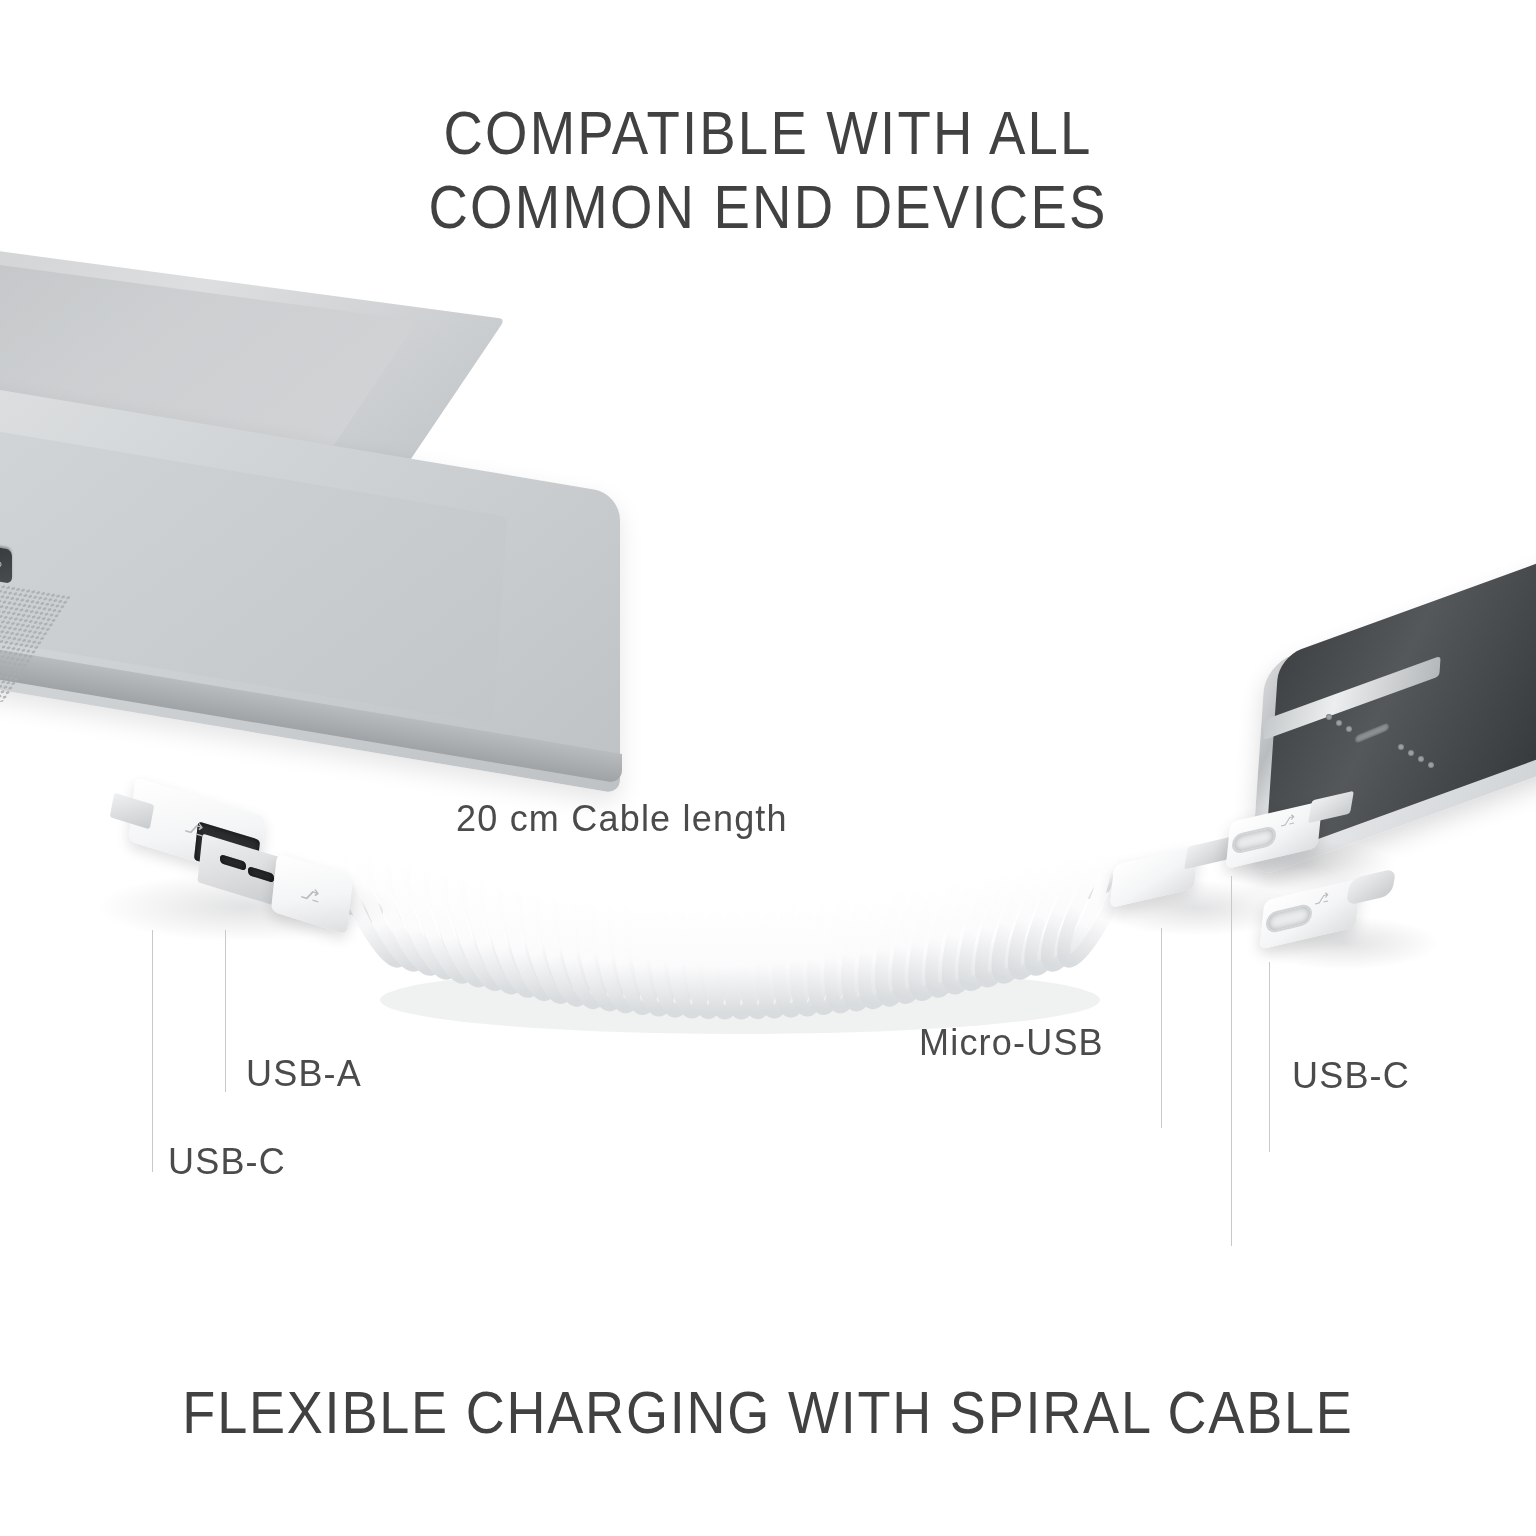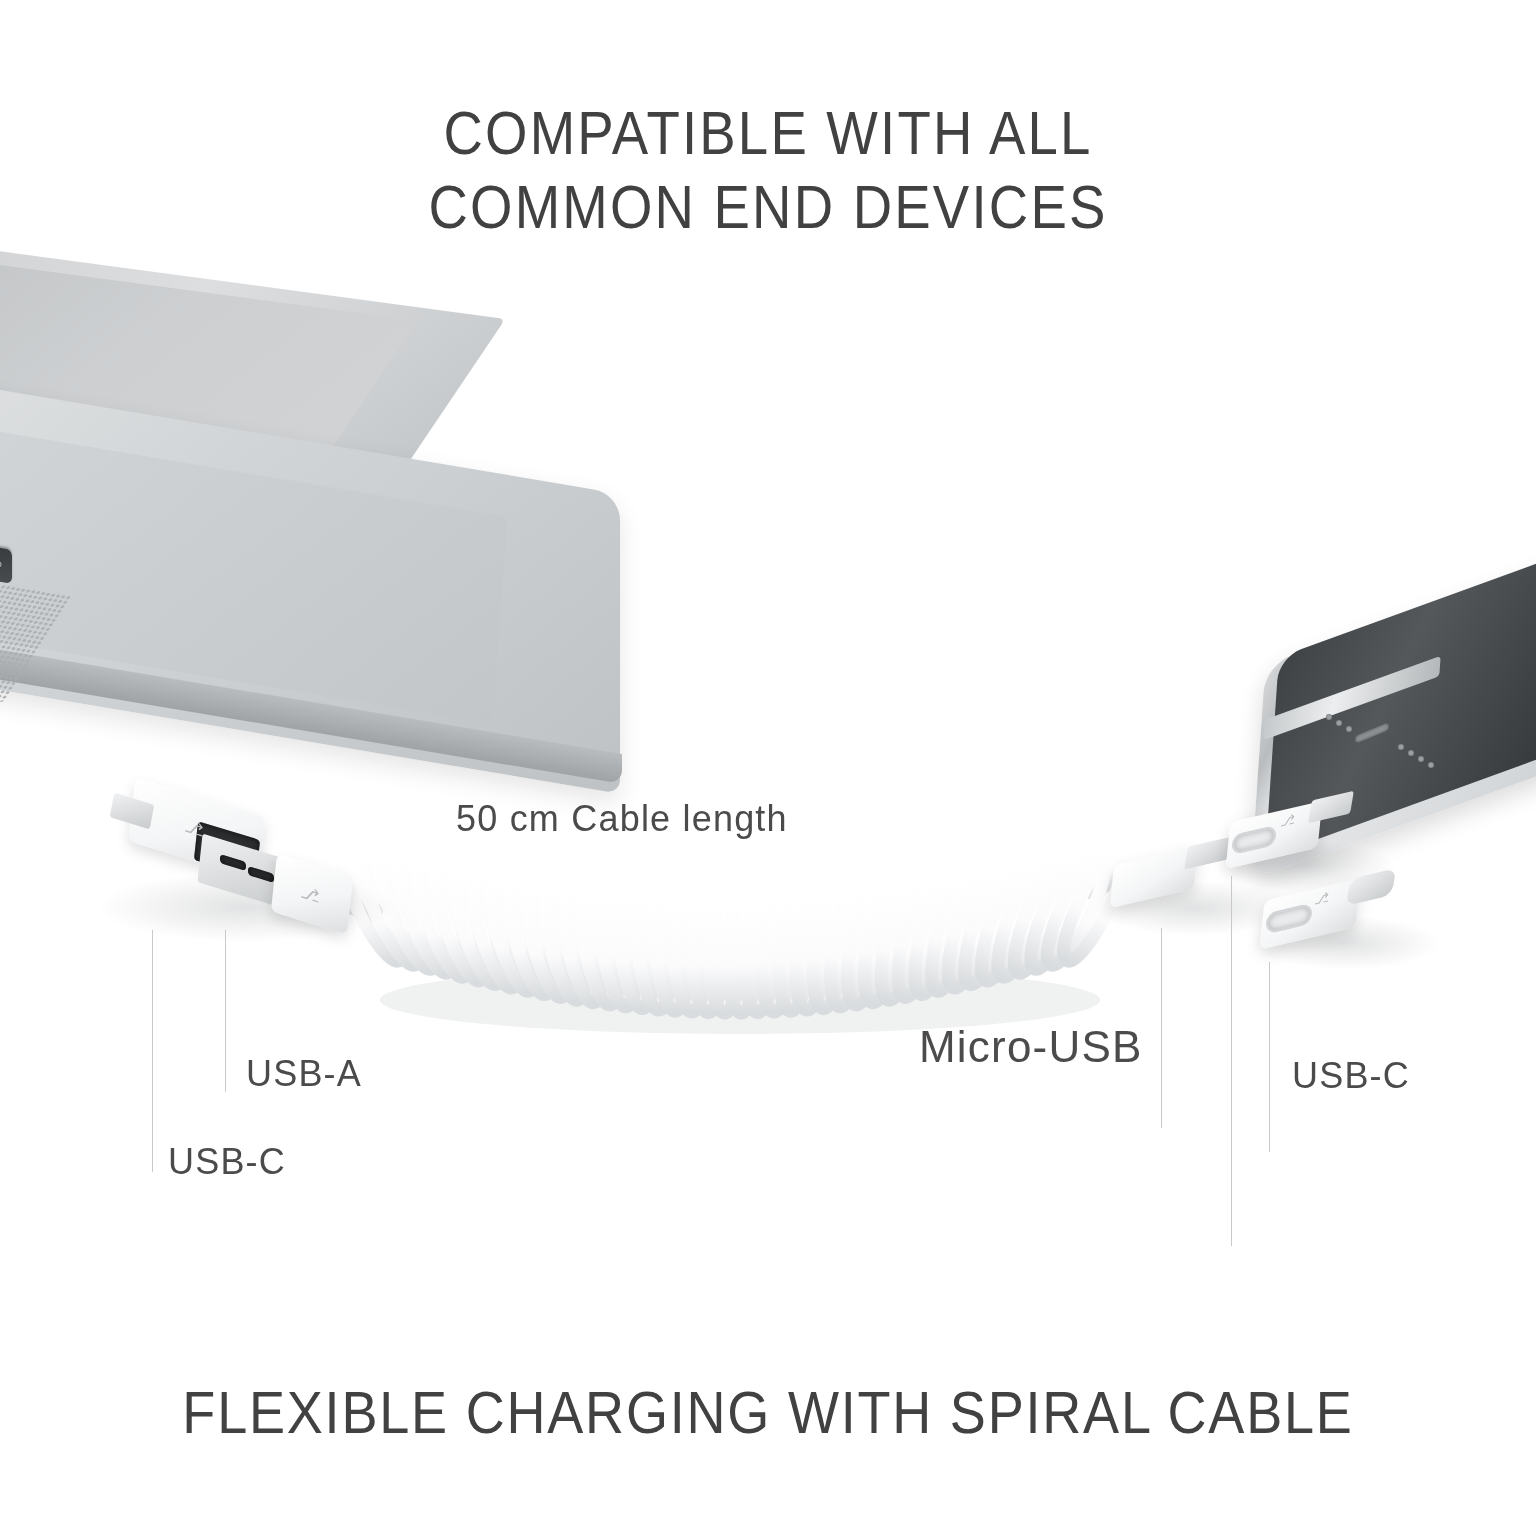--- a/index.html
+++ b/index.html
@@ -20,21 +20,21 @@
     color:#414141;font-size:60px;letter-spacing:2px;font-weight:400;
     transform:scaleX(.9);transform-origin:center top;
   }
 
   
   .anno{position:absolute;color:#4b4b4b;font-weight:300;
         letter-spacing:1.2px;white-space:pre-line;}
   .anno.cablelen{left:456px;top:798px;font-size:36px;}
   .anno.usba   {left:246px;top:1053px;font-size:36px;}
   .anno.usbc_l {left:168px;top:1141px;font-size:36px;}
-  .anno.micro  {left:919px;top:1022px;font-size:44px;}
+  .anno.micro  {left:919px;top:1022px;font-size:36px;}
   .anno.usbc_r {left:1292px;top:1055px;font-size:36px;}
   .anno.iphone {left:851px;top:1122px;font-size:36px;line-height:52px;}
 
   
   .leader{position:absolute;width:1px;background:#c9c9c9;}
 
   
   .laptop{position:absolute;left:-250px;top:276px;width:930px;height:560px;}
   .lid{
     position:absolute;left:0;top:0;width:700px;height:250px;
@@ -293,21 +293,21 @@
          border-radius:10px;transform:skewY(-13deg) skewX(-10deg);"></div>
     <span class="trident" style="left:58px;top:28px;font-size:13px;transform:skewY(-13deg);">⎇</span>
   </div>
 
   <div class="leader" style="left:152px;top:930px;height:242px;"></div>
   <div class="leader" style="left:225px;top:930px;height:162px;"></div>
   <div class="leader" style="left:1161px;top:928px;height:200px;"></div>
   <div class="leader" style="left:1231px;top:876px;height:370px;"></div>
   <div class="leader" style="left:1269px;top:962px;height:190px;"></div>
 
-  <div class="anno cablelen">50 cm Cable length</div>
+  <div class="anno cablelen">20 cm Cable length</div>
   <div class="anno usba">USB-A</div>
   <div class="anno usbc_l">USB-C</div>
   <div class="anno micro">Micro-USB</div>
   <div class="anno usbc_r">USB-C</div>
 
   <div class="footline">FLEXIBLE CHARGING WITH SPIRAL CABLE</div>
 
 </div>
 
 </body></html>

